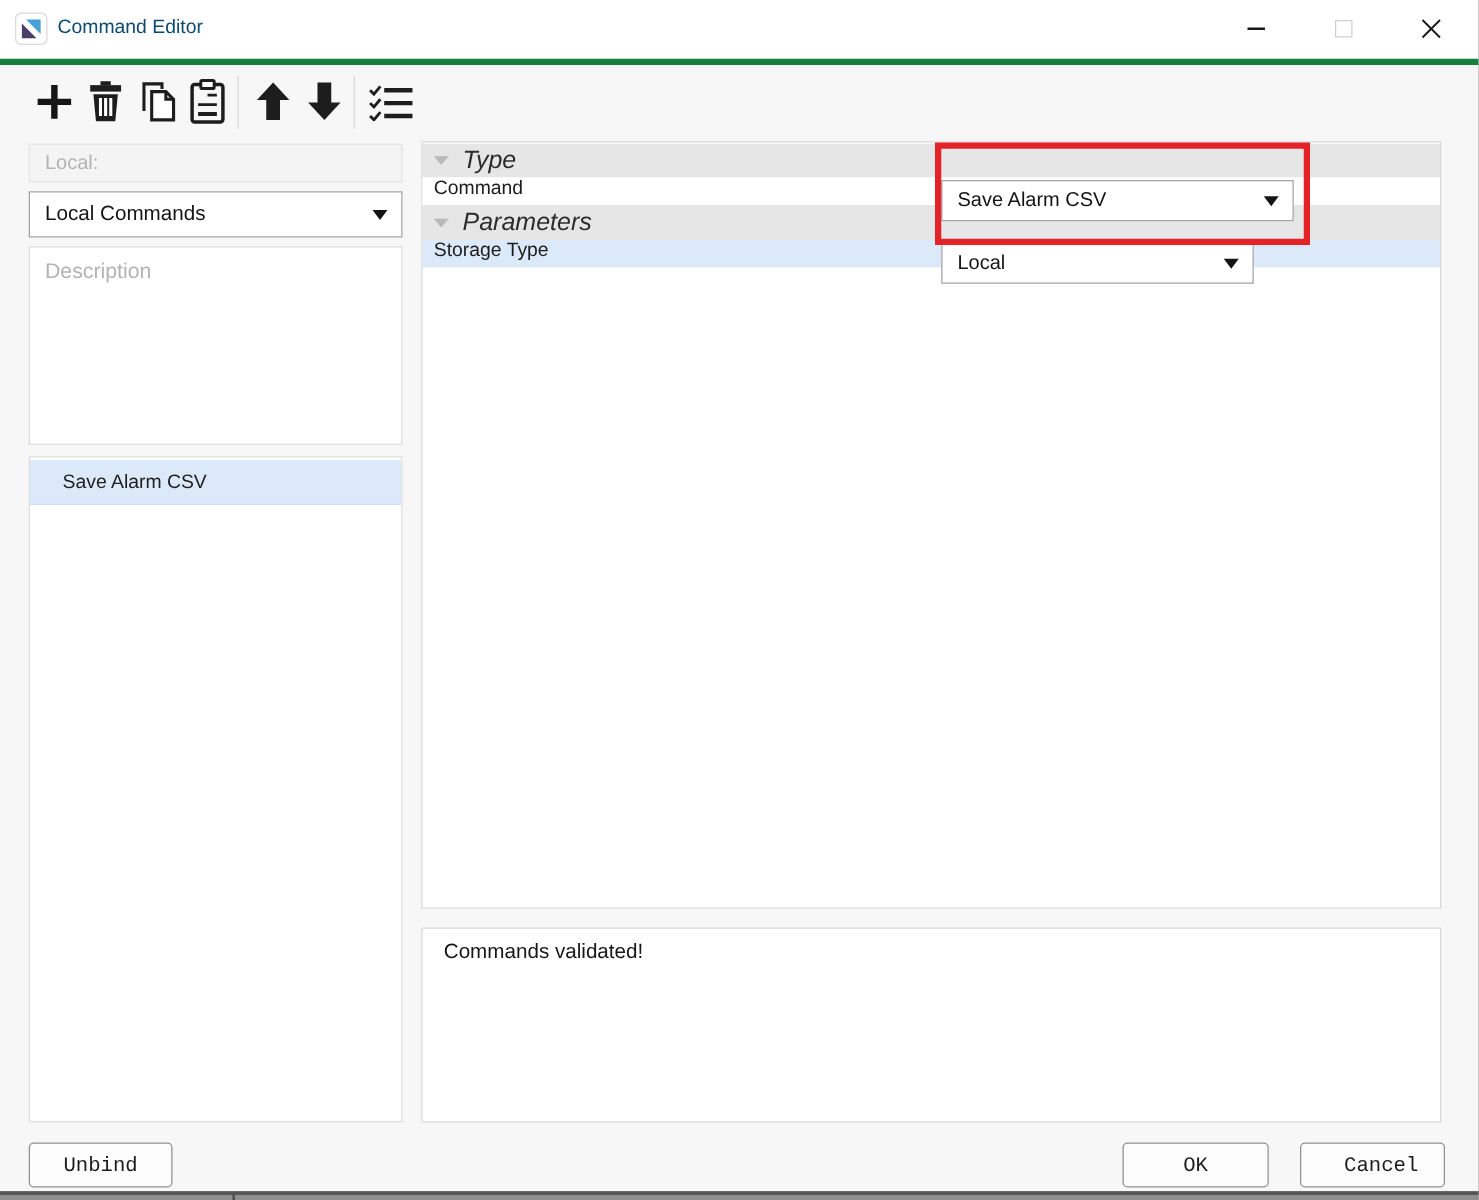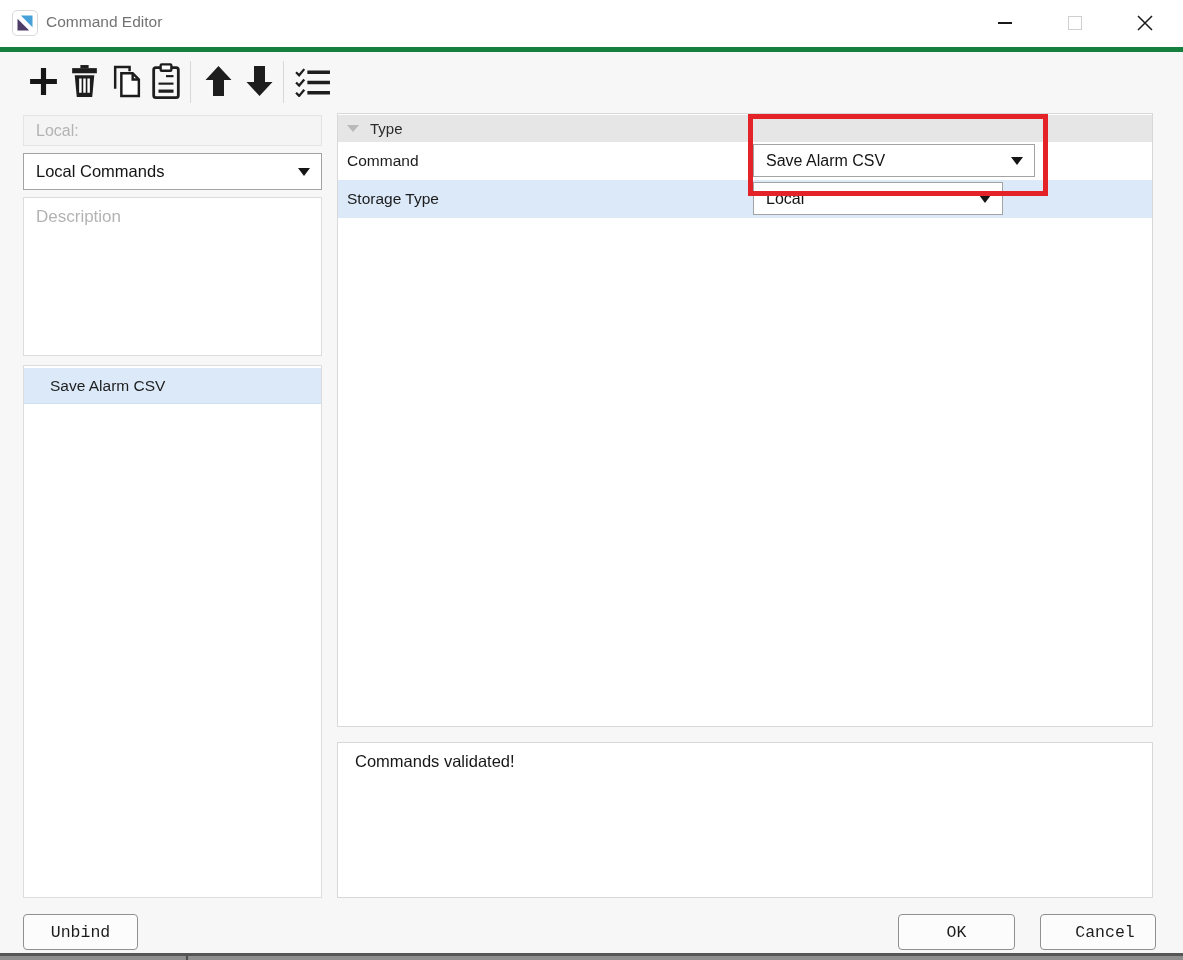--- a/index.html
+++ b/index.html
@@ -6,21 +6,21 @@
   .screen{
     position:relative;width:1183px;height:960px;overflow:hidden;
     background:#ffffff;
     font-family:"Liberation Sans","DejaVu Sans",sans-serif;
     color:#1c1c1c;-webkit-font-smoothing:antialiased;
   }
   
   .titlebar{position:absolute;left:0;top:0;width:100%;height:47px;background:#ffffff;}
   .app-icon{position:absolute;left:12px;top:10px;width:26px;height:26px;border:1px solid #d9d9d9;
     border-radius:5px;background:#fff;box-sizing:border-box;display:flex;align-items:center;justify-content:center;}
-  .win-title{position:absolute;left:46px;top:13px;font-size:15.5px;color:#737373;}
+  .win-title{position:absolute;left:46px;top:13px;font-size:15.5px;color:#0c4a6e;}
   .winbtn{position:absolute;top:8px;width:34px;height:30px;display:flex;align-items:center;justify-content:center;cursor:default;}
   .btn-min{left:988px;}
   .btn-max{left:1058px;}
   .btn-close{left:1128px;}
   .min-glyph{width:14px;height:2px;background:#1a1a1a;}
   .max-glyph{width:14px;height:14px;border:1px solid #cfcfcf;background:#fff;box-sizing:border-box;}
   
   .content{position:absolute;left:0;top:47px;width:100%;height:906px;background:#f7f7f7;border-top:5px solid #15803d;box-sizing:border-box;}
   
   .tbtn{position:absolute;display:flex;align-items:center;justify-content:center;}
@@ -38,24 +38,24 @@
   .cmd-item{margin-top:2px;height:35px;line-height:35px;padding-left:26px;font-size:15.5px;
     background:#dbe9f9;border-bottom:1px solid #cddff2;color:#1e1e1e;cursor:default;}
   
   .dd{box-sizing:border-box;border:1px solid #a3a3a3;background:#fff;display:flex;align-items:center;
     justify-content:space-between;padding:0 11px 0 12px;font-size:16px;color:#141414;cursor:default;}
   .dd-arrow{width:0;height:0;border-left:6px solid transparent;border-right:6px solid transparent;
     border-top:8px solid #141414;flex:none;margin-left:8px;}
   
   .pg{position:absolute;left:337px;top:61px;width:816px;height:614px;box-sizing:border-box;
     background:#fff;border:1px solid #d8d8d8;}
-  .pg-sec{height:27px;background:#e6e6e6;display:flex;align-items:center;padding-left:9px;font-size:15px;color:#2c2c2c;}
+  .pg-sec{height:27px;background:#e6e6e6;display:flex;align-items:center;padding-left:9px;font-size:20px;color:#2c2c2c;font-style:italic;}
   .pg-sec .tri{width:0;height:0;border-left:6px solid transparent;border-right:6px solid transparent;
     border-top:7px solid #b9b9b9;margin-right:11px;}
-  .pg-row{position:relative;height:38px;display:flex;align-items:center;padding-left:9px;font-size:15.5px;background:#fff;}
+  .pg-row{position:relative;height:22px;display:flex;padding-left:9px;font-size:15.5px;background:#fff;}
   .pg-row.hl{background:#dbe9f9;}
   .pg-row .dd{position:absolute;left:415px;top:2px;height:33px;}
   .dd-wide{width:282px;}
   .dd-norm{width:250px;}
   
   .annot{position:absolute;left:748px;top:114px;width:300px;height:82px;box-sizing:border-box;
     border:5px solid #e42329;z-index:30;pointer-events:none;}
   
   .status{position:absolute;left:337px;top:690px;width:816px;height:156px;box-sizing:border-box;
     background:#fff;border:1px solid #d8d8d8;font-size:16.5px;color:#171717;padding:9px 17px;}
@@ -173,20 +173,24 @@
       </div>
 
       <div class="pg-row">
         <span>Command</span>
         <div class="dd dd-wide">
           <span>Save Alarm CSV</span>
           <span class="dd-arrow"></span>
         </div>
       </div>
 
+      <div class="pg-sec" style="height:28px;">
+        <span class="tri"></span>
+        <span>Parameters</span>
+      </div>
 
       <div class="pg-row hl">
         <span>Storage Type</span>
         <div class="dd dd-norm">
           <span>Local</span>
           <span class="dd-arrow"></span>
         </div>
       </div>
 
     </div>

